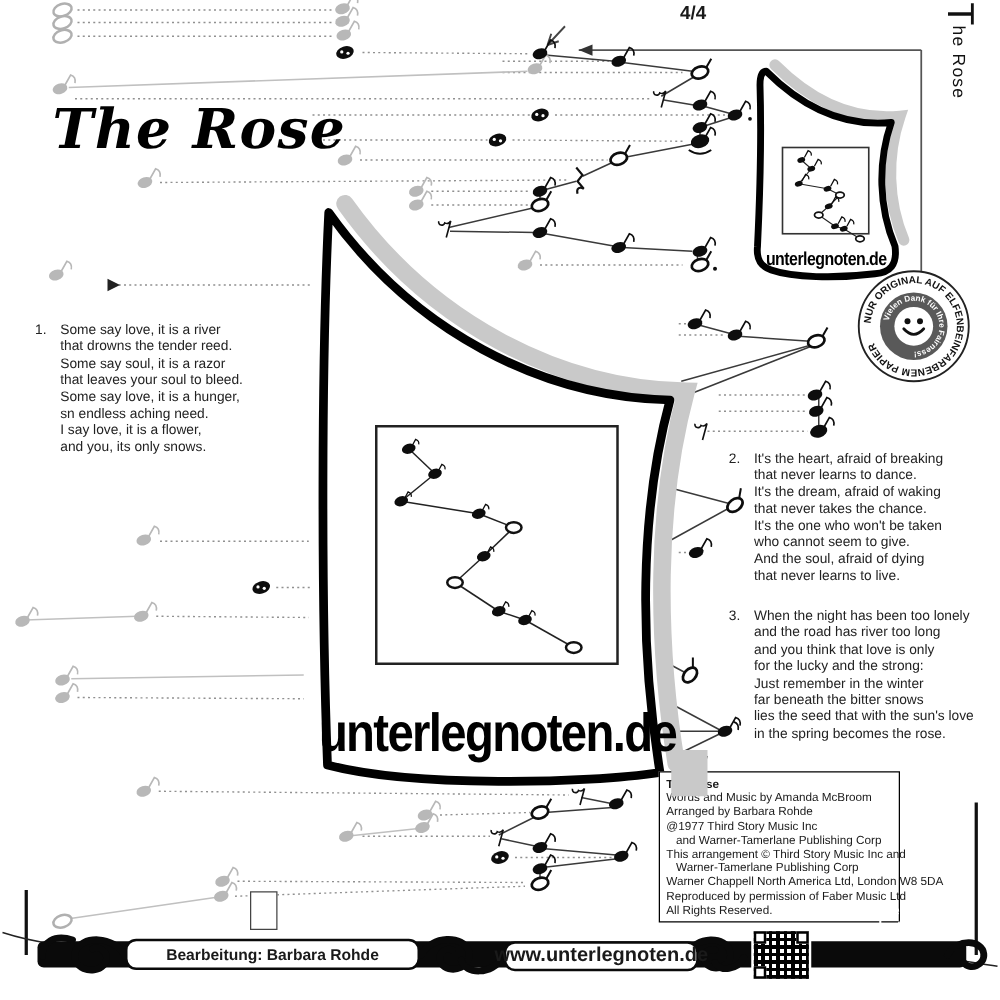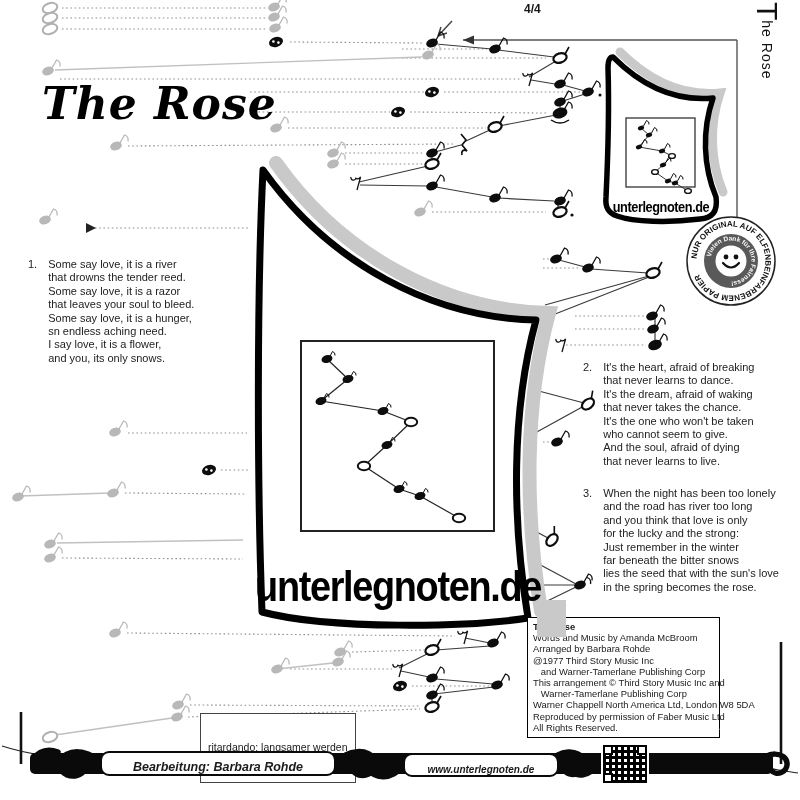--- a/index.html
+++ b/index.html
@@ -2,37 +2,37 @@
 <html><head>
 <meta charset="utf-8">
 <style>
   html,body{margin:0;padding:0;background:#fff;}
   #page{position:relative;width:800px;height:800px;background:#fff;overflow:hidden;
         font-family:"Liberation Sans",sans-serif;color:#1a1a1a;}
   svg{position:absolute;left:0;top:0;}
   .layer{position:absolute;left:0;top:0;width:800px;height:800px;}
   #main-title{position:absolute;left:42px;top:78px;font-family:"DejaVu Serif",serif;
       font-style:italic;font-weight:bold;font-size:44px;letter-spacing:1px;color:#000;}
-  #time-sig{position:absolute;left:524px;top:2px;font-size:12px;font-weight:bold;}
+  #time-sig{position:absolute;left:544px;top:2px;font-size:15px;font-weight:bold;}
   #vertical-title{position:absolute;left:750px;top:2px;writing-mode:vertical-rl;
       text-orientation:mixed;font-size:14px;letter-spacing:1px;color:#111;}
   #vertical-title .big-t{font-size:30px;font-weight:400;letter-spacing:0;}
   .verse{position:absolute;display:flex;gap:11px;font-size:11px;line-height:13.4px;color:#222;}
   .verse .vnum{font-size:11px;}
   .copyright-box{position:absolute;left:527px;top:617px;width:181px;background:#fff;
       border:1.2px solid #000;padding:3px 5px 4px 5px;font-size:9.4px;line-height:11.2px;z-index:40;}
   .copyright-box .cline{white-space:pre;}
   .copyright-box .cline:first-child{font-weight:bold;}
   #shadow-tail{position:absolute;left:537px;top:600px;width:29px;height:37px;background:#c9c9c9;z-index:45;}
   .tempo-box{position:absolute;left:200px;top:713px;background:#fff;border:1.2px solid #444;
       padding:1px 7px 2px 7px;font-size:10.5px;line-height:13px;z-index:40;white-space:pre;}
   .pill{position:absolute;background:#fff;border:2px solid #0a0a0a;border-radius:9px;
-      display:flex;align-items:flex-end;justify-content:center;font-weight:bold;z-index:52;font-style:italic;}
+      display:flex;align-items:center;justify-content:center;font-weight:bold;z-index:52;}
   #editor-pill{left:100px;top:751px;width:232px;height:21px;font-size:12.5px;}
-  #website-pill{left:403px;top:753px;width:152px;height:20px;font-size:10px;}
+  #website-pill{left:403px;top:753px;width:152px;height:20px;font-size:16px;}
   #copy-warning{position:absolute;left:652px;top:723px;width:122px;text-align:center;
       color:#fff;font-weight:bold;font-size:11.5px;z-index:52;font-family:Liberation Mono, monospace;}
   #qr{position:absolute;left:601px;top:743px;width:48px;height:42px;background:#fff;padding:2px;
       box-sizing:border-box;z-index:53;}
   #qr .qr-inner{width:100%;height:100%;position:relative;
       background-image:
         repeating-linear-gradient(0deg,#000 0 3px,rgba(255,255,255,0) 3px 6px),
         repeating-linear-gradient(90deg,#000 0 3px,#fff 3px 6px);}
   #qr .finder{position:absolute;width:10px;height:10px;border:2.5px solid #000;background:#fff;box-sizing:border-box;}
   #qr .f1{left:0;top:0;} #qr .f2{right:0;top:0;} #qr .f3{left:0;bottom:0;}
@@ -479,21 +479,21 @@
   <div id="vertical-title">
     <span class="big-t">T</span><span>he Rose</span>
   </div>
 
   <div id="verses-root">
       <div class="verse" style="left: 28px; top: 258px;">
         <div class="vnum">1.</div>
         <div>
           <div>Some say love, it is a river</div>
           <div>that drowns the tender reed.</div>
-          <div>Some say love, it is a razor</div>
+          <div>Some say soul, it is a razor</div>
           <div>that leaves your soul to bleed.</div>
           <div>Some say love, it is a hunger,</div>
           <div>sn endless aching need.</div>
           <div>I say love, it is a flower,</div>
           <div>and you, its only snows.</div>
         </div>
       </div>
       <div class="verse" style="left: 583px; top: 361px;">
         <div class="vnum">2.</div>
         <div>
@@ -530,21 +530,20 @@
       <div class="cline">   and Warner-Tamerlane Publishing Corp</div>
       <div class="cline">This arrangement © Third Story Music Inc and</div>
       <div class="cline">   Warner-Tamerlane Publishing Corp</div>
       <div class="cline">Warner Chappell North America Ltd, London W8 5DA</div>
       <div class="cline">Reproduced by permission of Faber Music Ltd</div>
       <div class="cline">All Rights Reserved.</div>
     </div>
   <div id="shadow-tail"></div>
 
   <div class="tempo-box">
-    <div>ritardando: langsamer werden</div>
   </div>
 
   <svg class="layer" width="800" height="800" viewBox="0 0 800 800" style="z-index:50">
     <path d="M2,746 C30,755 58,758 86,758" fill="none" stroke="#222" stroke-width="1.2"></path>
     <path d="M798,773 C770,769 750,764 736,767" fill="none" stroke="#222" stroke-width="1.2"></path>
     <rect x="30" y="753" width="743" height="21" rx="5" fill="#0a0a0a"></rect>
     <g fill="none" stroke="#0a0a0a" stroke-width="5.5" stroke-linecap="round">
       <path d="M100,765 C92,748 64,748 60,762 C57,774 74,781 83,772 C89,765 82,756 74,759"></path>
       <path d="M58,752 C44,747 33,754 34,765"></path>
       <path d="M337,764 C345,748 371,748 375,761 C378,773 362,780 354,772 C348,765 355,757 362,760"></path>

